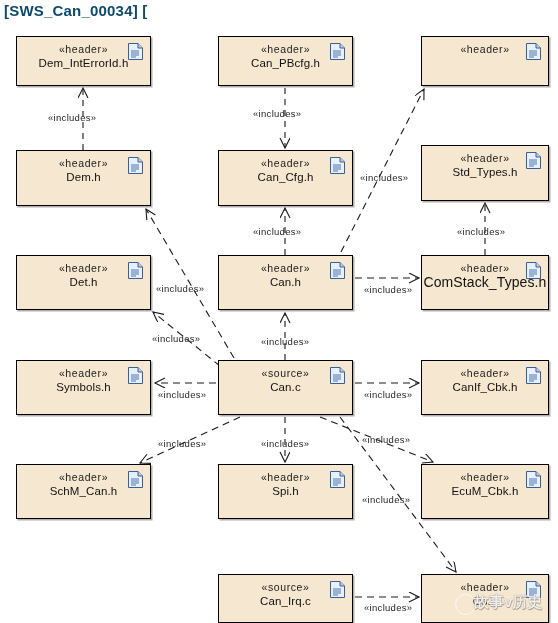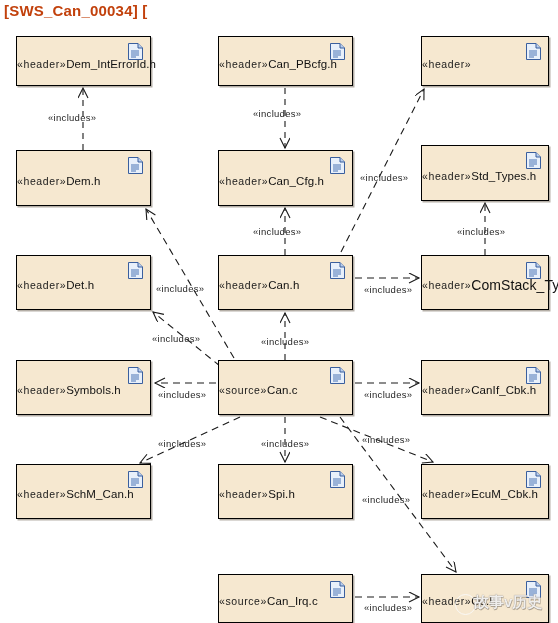--- a/index.html
+++ b/index.html
@@ -16,40 +16,40 @@
     height: 623px;
     background: #ffffff;
     overflow: hidden;
   }
   #diagram-title {
     position: absolute;
     left: 4px;
     top: 2px;
     font-size: 15px;
     font-weight: bold;
-    color: #c2410c;
+    color: #0c4a6e;
     letter-spacing: 0.2px;
     white-space: nowrap;
   }
   svg#edges {
     position: absolute;
     left: 0;
     top: 0;
     width: 558px;
     height: 623px;
     overflow: visible;
   }
   .node {
     position: absolute;
     box-sizing: border-box;
     background: #f6e8d0;
     border: 1px solid #000000;
     box-shadow: 1.5px 1.5px 0 0 rgba(120,110,95,0.55);
     display: flex;
-    flex-direction: row;
+    flex-direction: column;
     align-items: center;
     justify-content: flex-start;
     padding-top: 6px;
   }
   .node .stereo {
     font-size: 10.5px;
     color: #1a1a1a;
     letter-spacing: 0.6px;
     line-height: 13px;
     white-space: nowrap;

